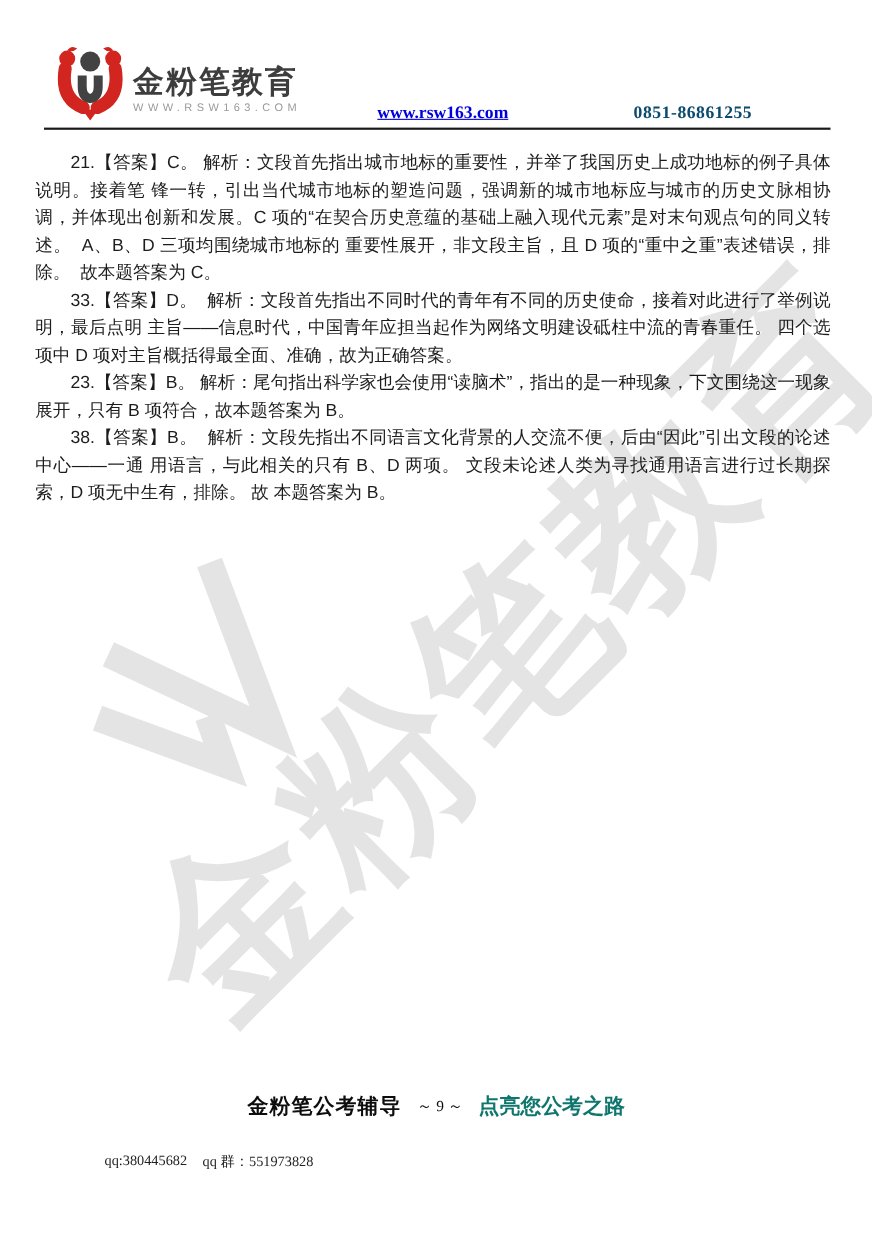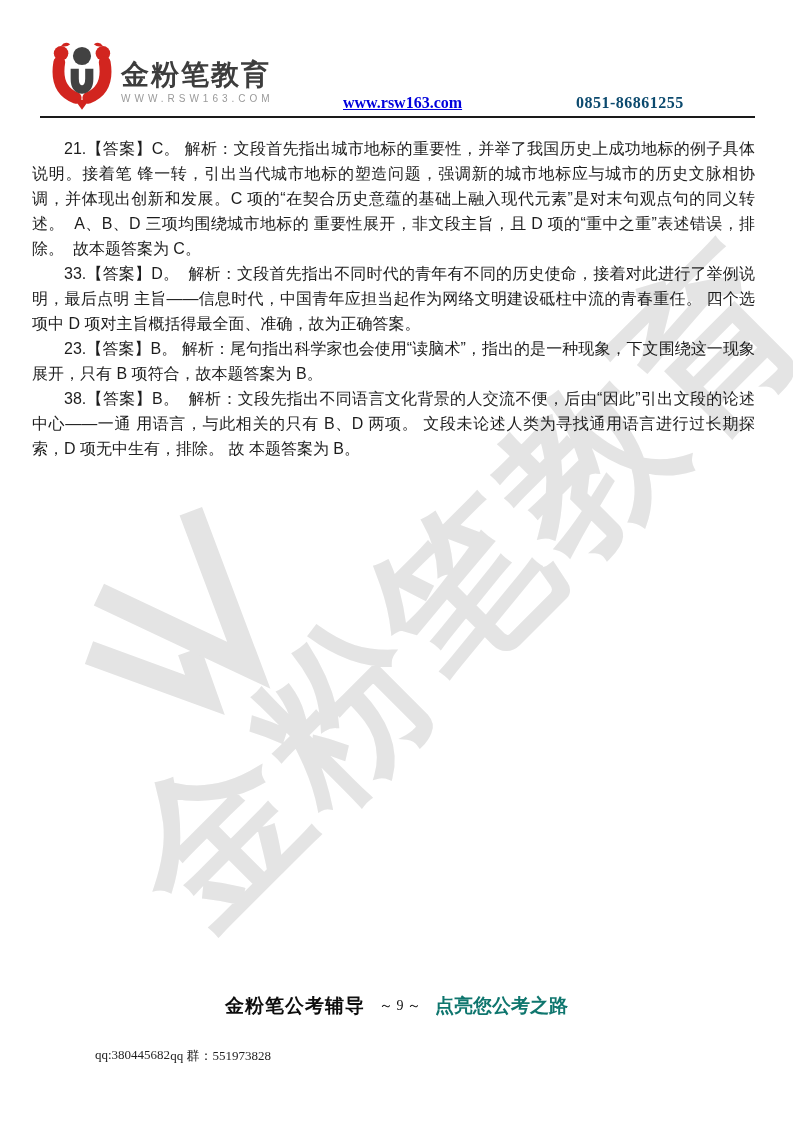--- a/index.html
+++ b/index.html
@@ -67,21 +67,21 @@
   }
   .footer-brand { font-size:19px; font-weight:bold; color:#0d0d0d; letter-spacing:1px; }
   .footer-page  { font-size:14px; font-family:"Liberation Serif","DejaVu Serif",serif; color:#0d0d0d; }
   .footer-slogan{ font-size:19px; font-weight:bold; color:#0f766e; }
 
   .footer-bottom {
     position:absolute; top:1047px; left:95px; right:116px;
     display:flex; justify-content:space-between; align-items:baseline;
     font-size:13px; color:#1e1e1e; z-index:2;
   }
-  .qq-wrap { display:flex; }
+  .qq-wrap { display:flex; gap:14px; }
   .qq, .qq-group, .address { font-family:"Liberation Serif","DejaVu Serif",serif; font-size:13px; }
 </style>
 </head>
 <body>
 
 <div class="page">
 
   <div class="watermark-mark">
     <svg width="200" height="220" viewBox="0 0 200 220">
       <path d="M14 58 L66 170 L86 128" fill="none" stroke="#e4e4e4" stroke-width="24" stroke-linejoin="miter"></path>

